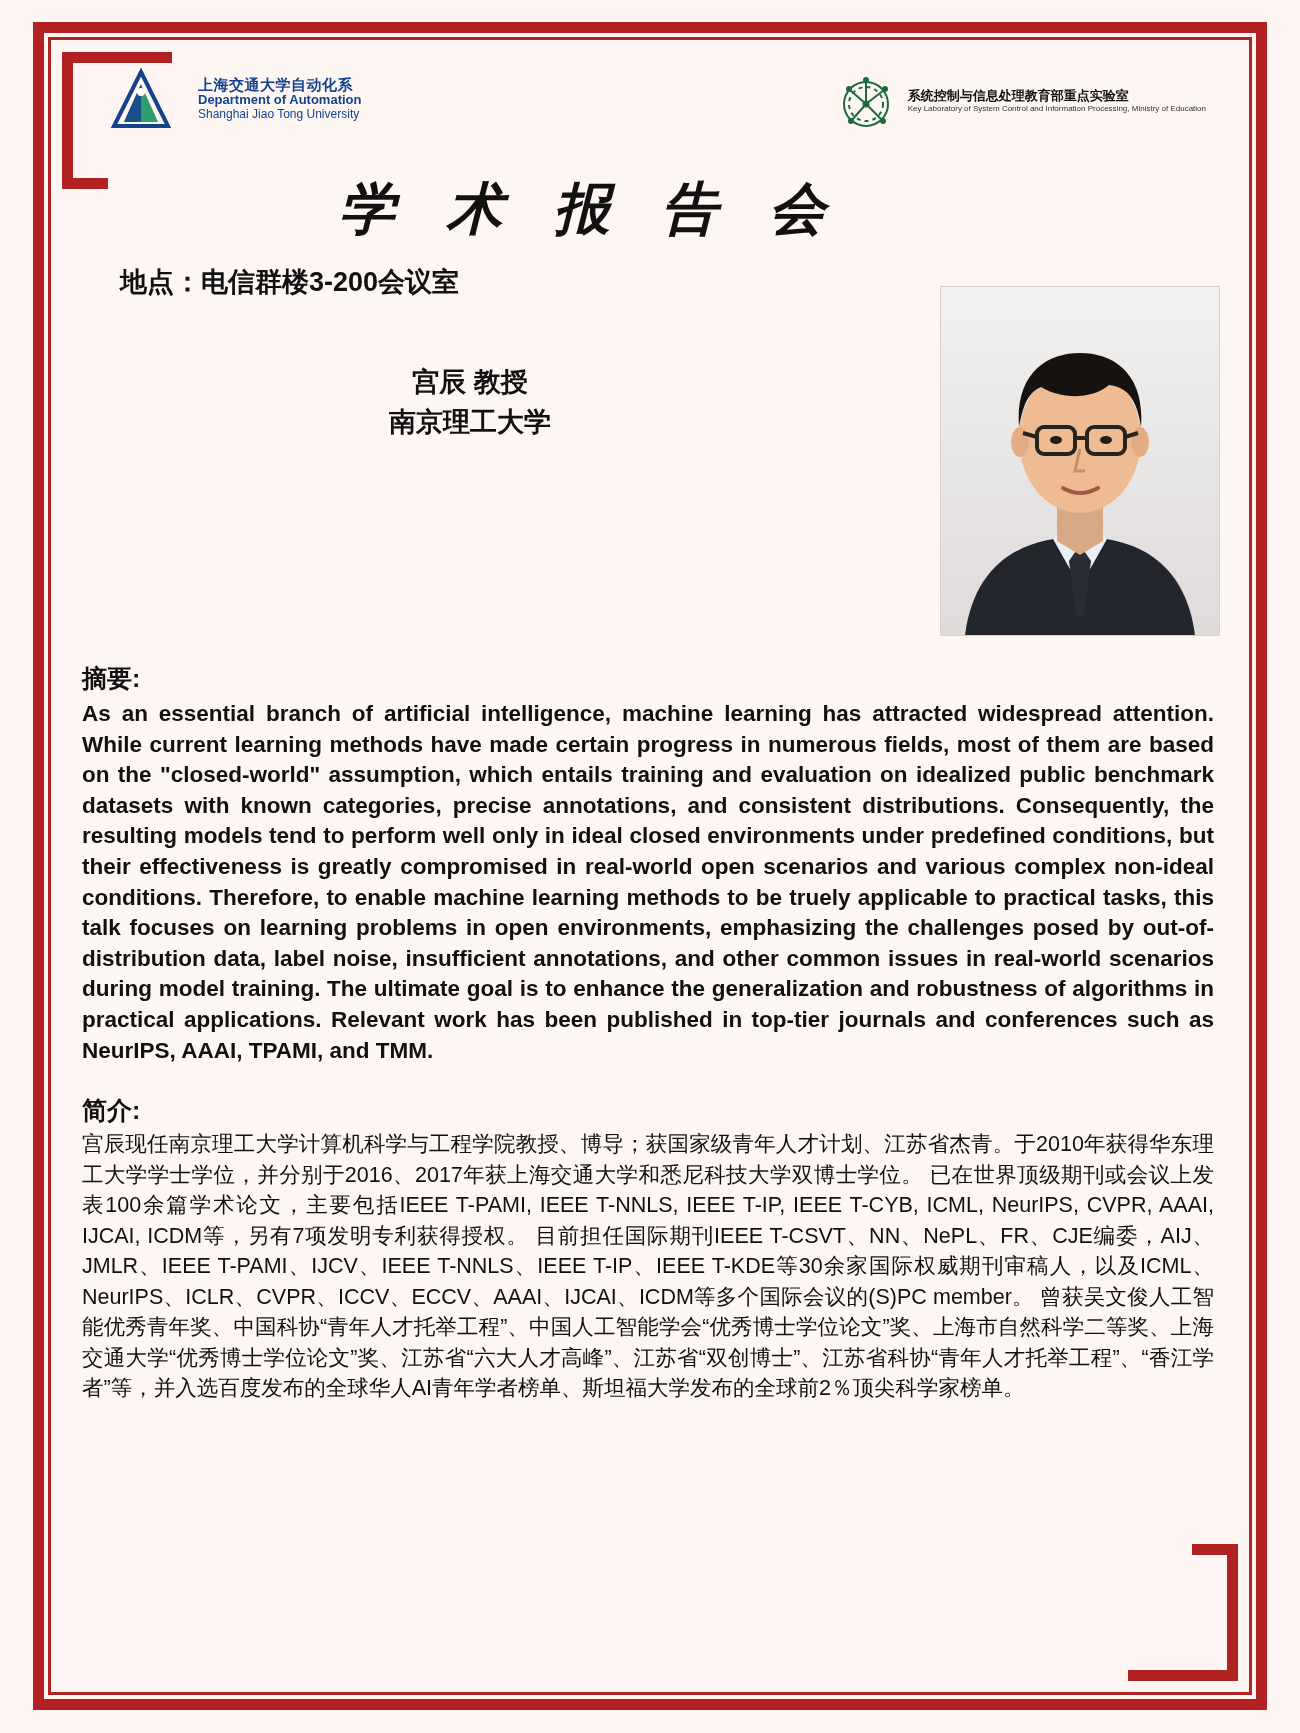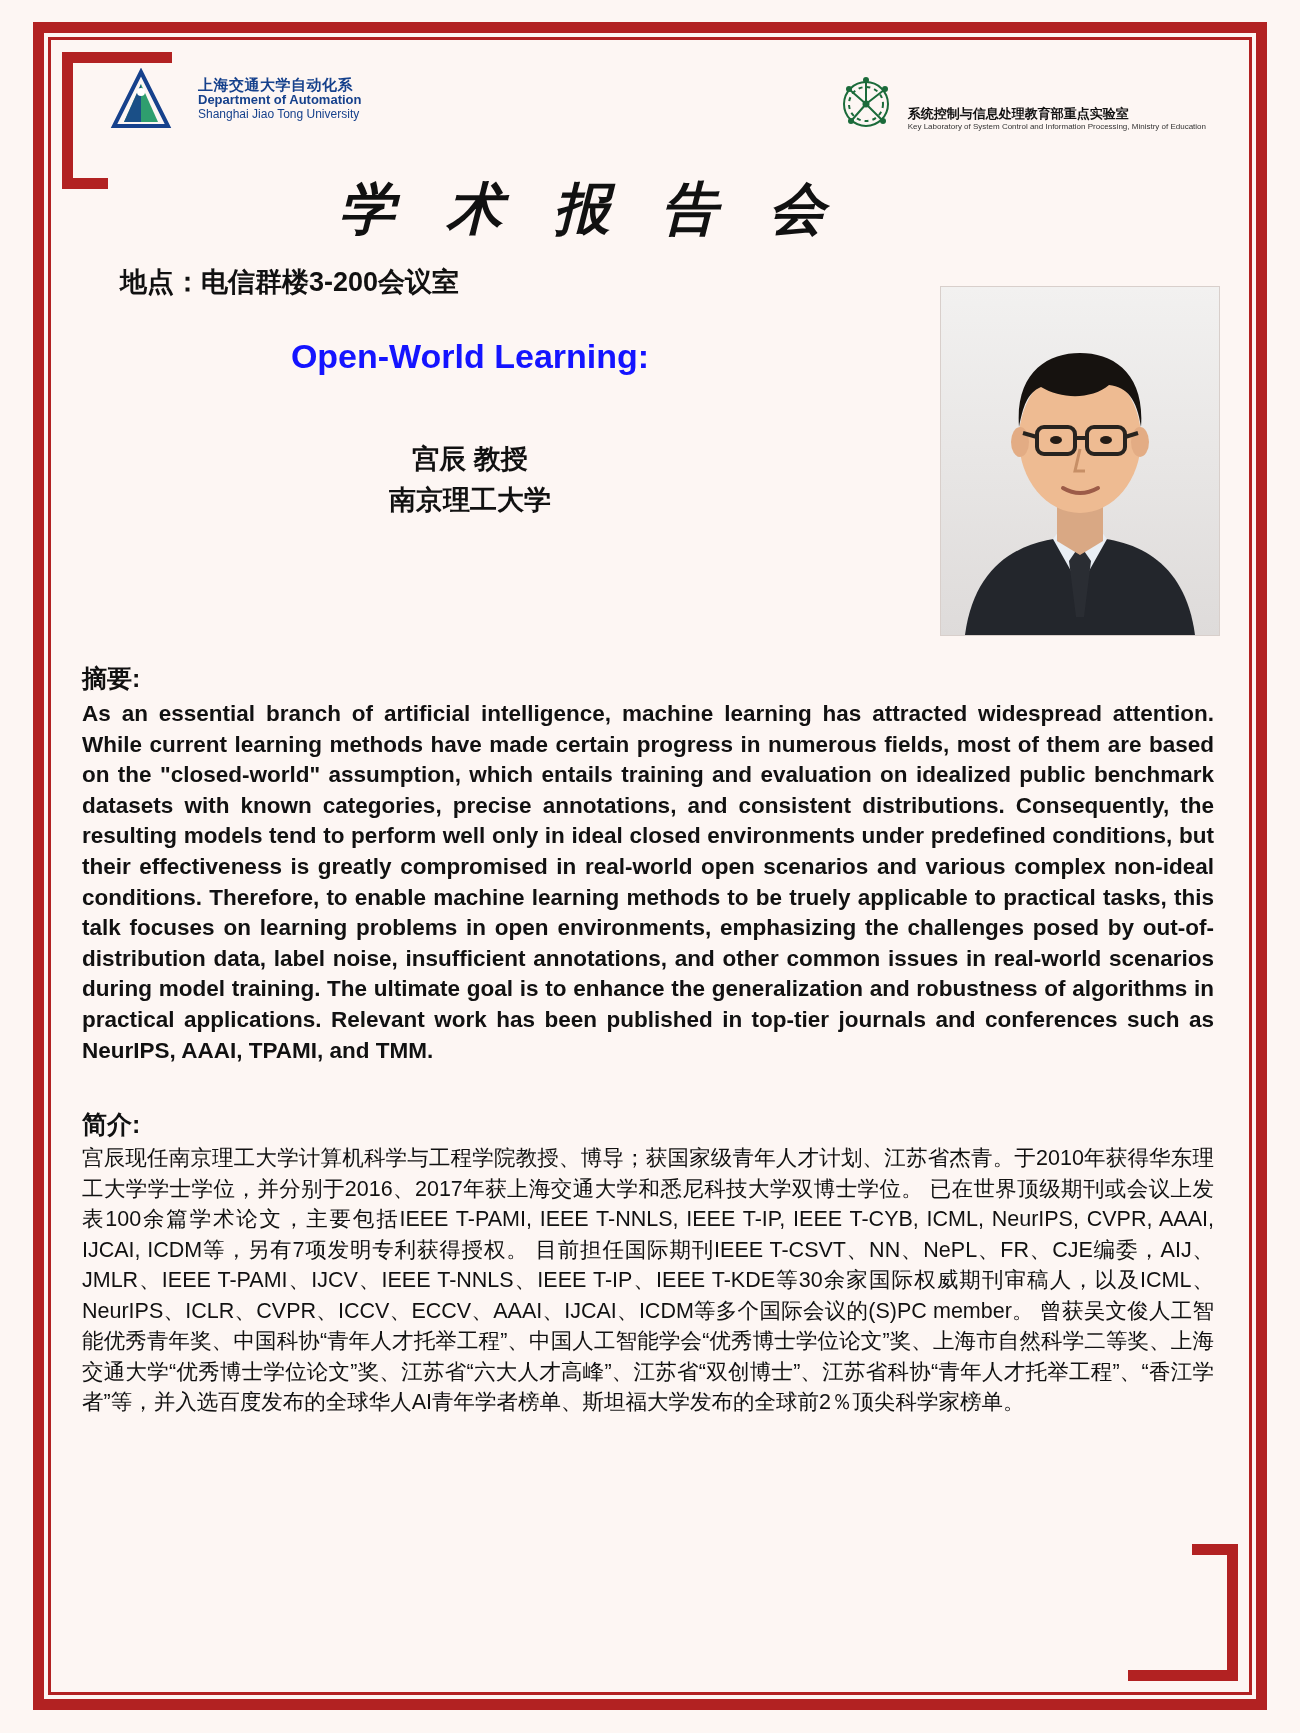--- a/index.html
+++ b/index.html
@@ -81,21 +81,21 @@
     color: #16418c;
   }
   .sjtu-cn { font-size: 15px; font-weight: bold; letter-spacing: .5px; }
   .sjtu-en1 { font-size: 13px; font-weight: bold; }
   .sjtu-en2 { font-size: 12px; }
 
   .logo-right {
     position: absolute;
     right: 24px; top: 12px;
     display: flex;
-    align-items: flex-end;
+    align-items: center;
   }
   .lab-mark { width: 72px; height: 62px; }
   .lab-text { line-height: 1.25; color: #111; }
   .lab-cn { font-size: 13px; font-weight: bold; }
   .lab-en { font-size: 8px; color: #333; }
 
   
   .poster-title {
     text-align: center;
     font-family: "DejaVu Serif", serif;
@@ -166,21 +166,21 @@
     line-height: 1.36;
     color: #111;
     text-align: justify;
     text-justify: inter-word;
     font-weight: bold;
   }
   .bio-head {
     font-size: 25px;
     font-weight: bold;
     color: #111;
-    margin: 42px 0 2px 12px;
+    margin: 28px 0 2px 12px;
   }
   .bio {
     margin: 0 16px 0 12px;
     font-size: 21.5px;
     line-height: 1.42;
     color: #111;
     text-align: justify;
   }
 </style>
 </head>
@@ -282,21 +282,20 @@
 
           <path d="M139 162 L134 184 L144 184" fill="none" stroke="#c78f66" stroke-width="3"></path>
           <path d="M122 201 Q139 211 157 201" fill="none" stroke="#9c5b48" stroke-width="4" stroke-linecap="round"></path>
         </svg>
       </div>
 
       <div class="meta">
         <div class="meta-line">地点：电信群楼3-200会议室</div>
 
         <div class="talk-title">
-          <div>Open-World Learning:</div>
         </div>
 
         <div class="speaker">
           <div>宫辰 教授</div>
           <div>南京理工大学</div>
         </div>
       </div>
     </div>
 
     <div class="section-head">摘要:</div>

